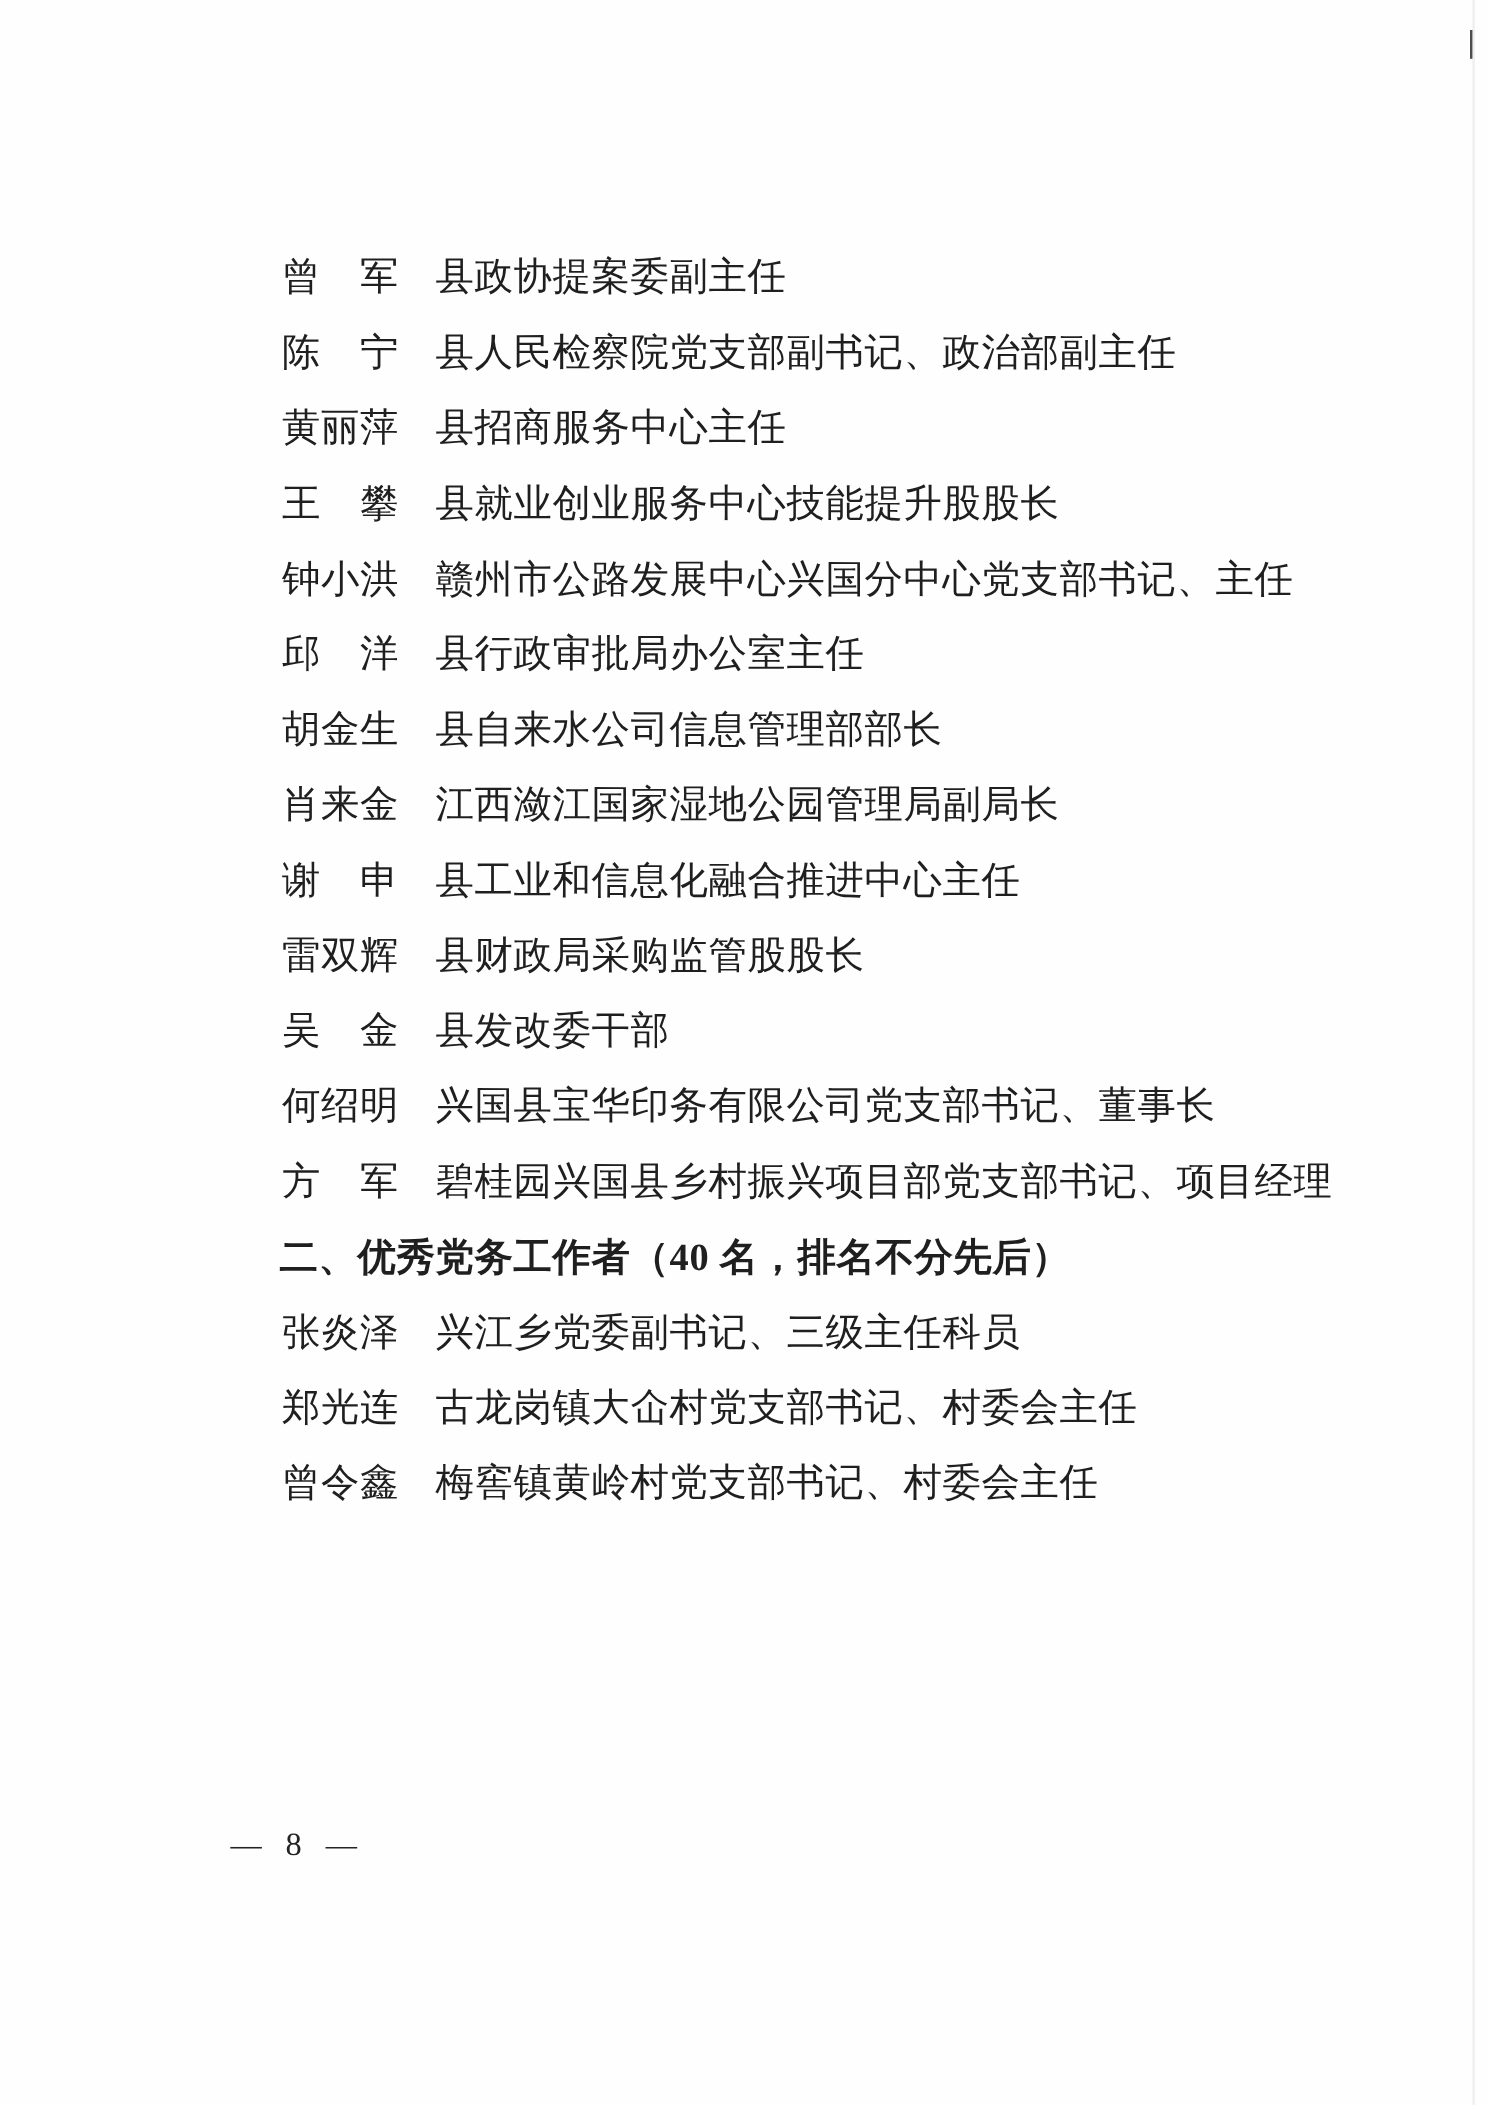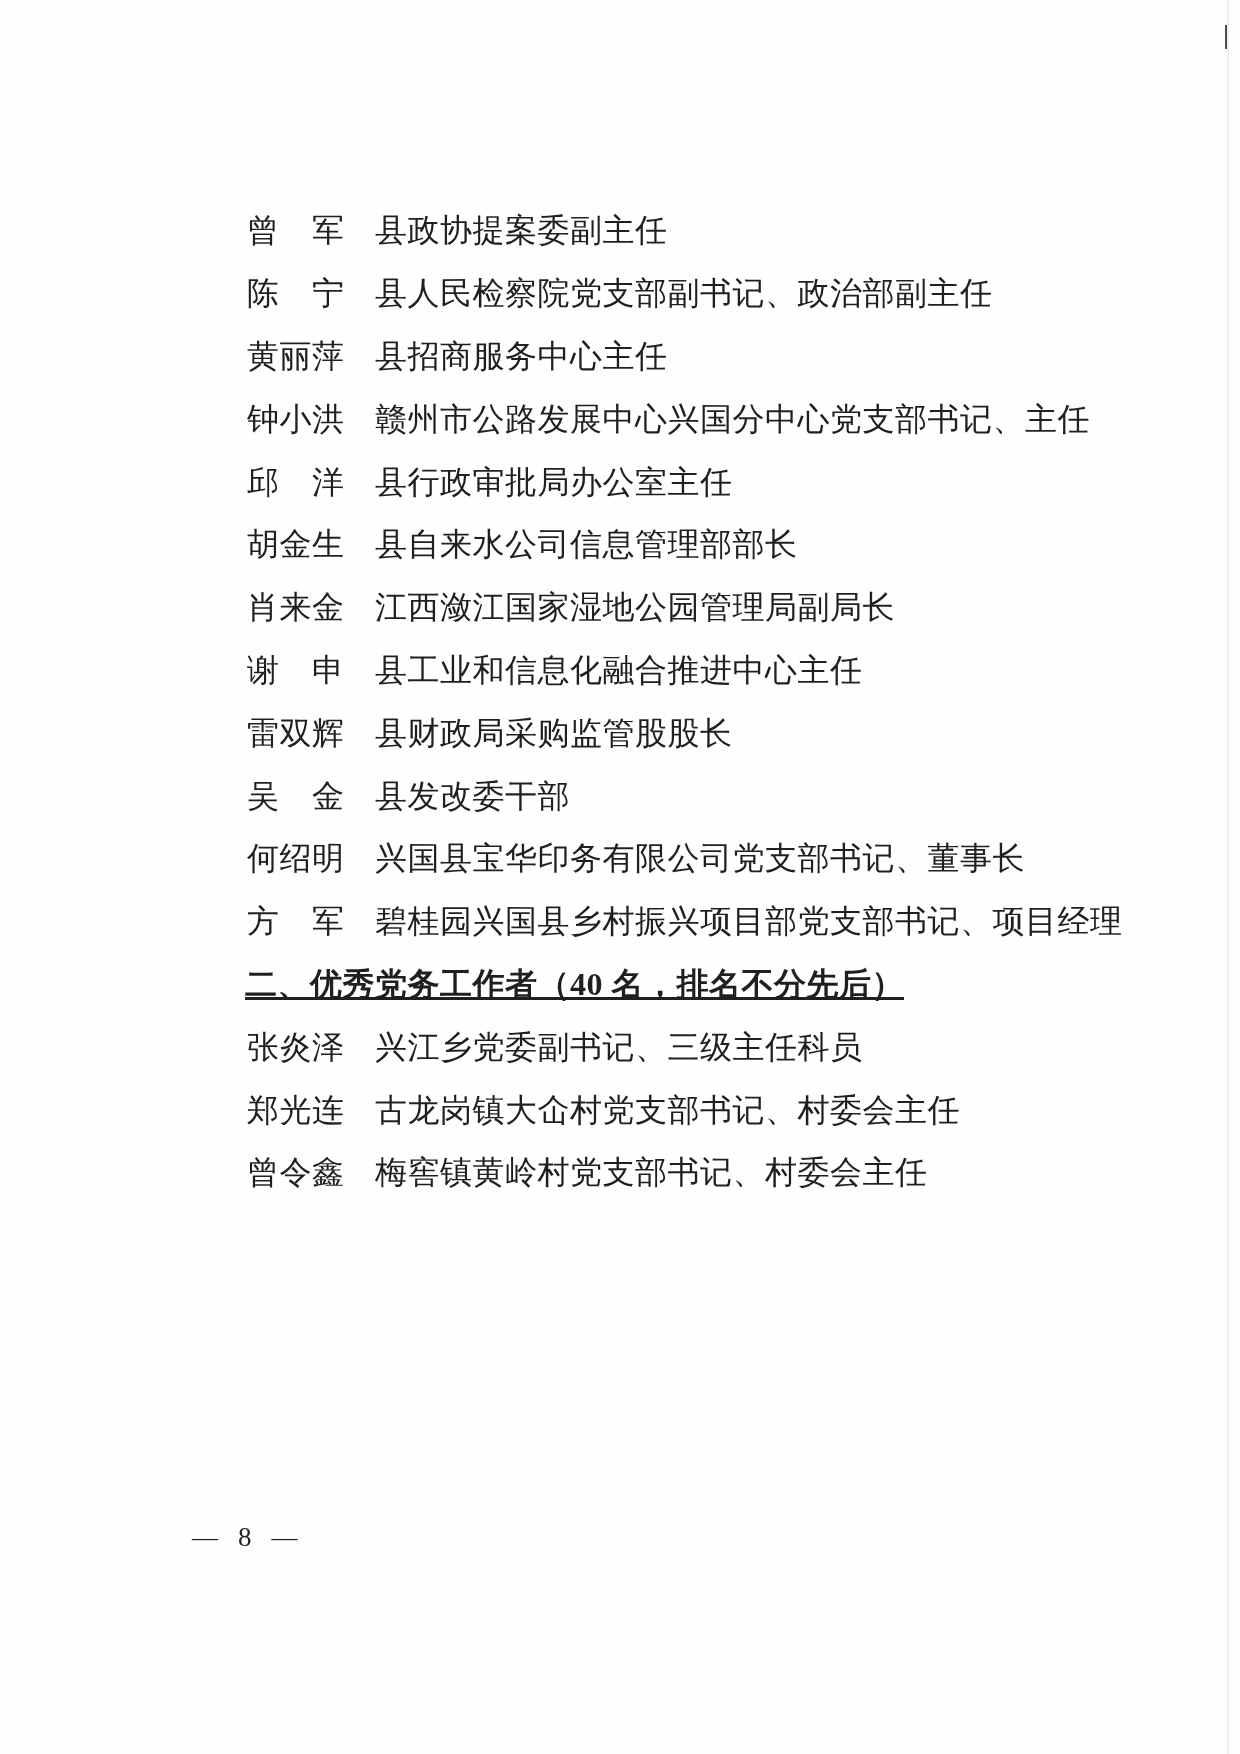--- a/index.html
+++ b/index.html
@@ -15,21 +15,21 @@
     color: #1f1f1f;
     overflow: hidden;
   }
   .page {
     position: absolute;
     inset: 0;
   }
   .content {
     position: absolute;
     top: 200px;
-    left: 12px;
+    left: 0;
     width: 1008px;
   }
   .row {
     height: 62.8px;
     display: flex;
     align-items: center;
     padding-left: 235px;
     box-sizing: border-box;
     font-size: 32px;
     letter-spacing: 0.5px;
@@ -47,21 +47,20 @@
   .heading-row {
     height: 62.8px;
     display: flex;
     align-items: center;
     padding-left: 233px;
     box-sizing: border-box;
     font-size: 32px;
     font-weight: 600;
     letter-spacing: 0.5px;
     white-space: nowrap;
-    text-decoration: underline;
   }
   .footer {
     position: absolute;
     top: 1522px;
     left: 192px;
     font-size: 26px;
     color: #242424;
     display: flex;
     align-items: center;
   }
@@ -103,20 +102,24 @@
         <div class="row">
           <span class="name">陈　宁</span>
           <span class="title">县人民检察院党支部副书记、政治部副主任</span>
         </div>
 
         <div class="row">
           <span class="name">黄丽萍</span>
           <span class="title">县招商服务中心主任</span>
         </div>
 
+        <div class="row">
+          <span class="name">王　攀</span>
+          <span class="title">县就业创业服务中心技能提升股股长</span>
+        </div>
 
         <div class="row">
           <span class="name">钟小洪</span>
           <span class="title">赣州市公路发展中心兴国分中心党支部书记、主任</span>
         </div>
 
         <div class="row">
           <span class="name">邱　洋</span>
           <span class="title">县行政审批局办公室主任</span>
         </div>

